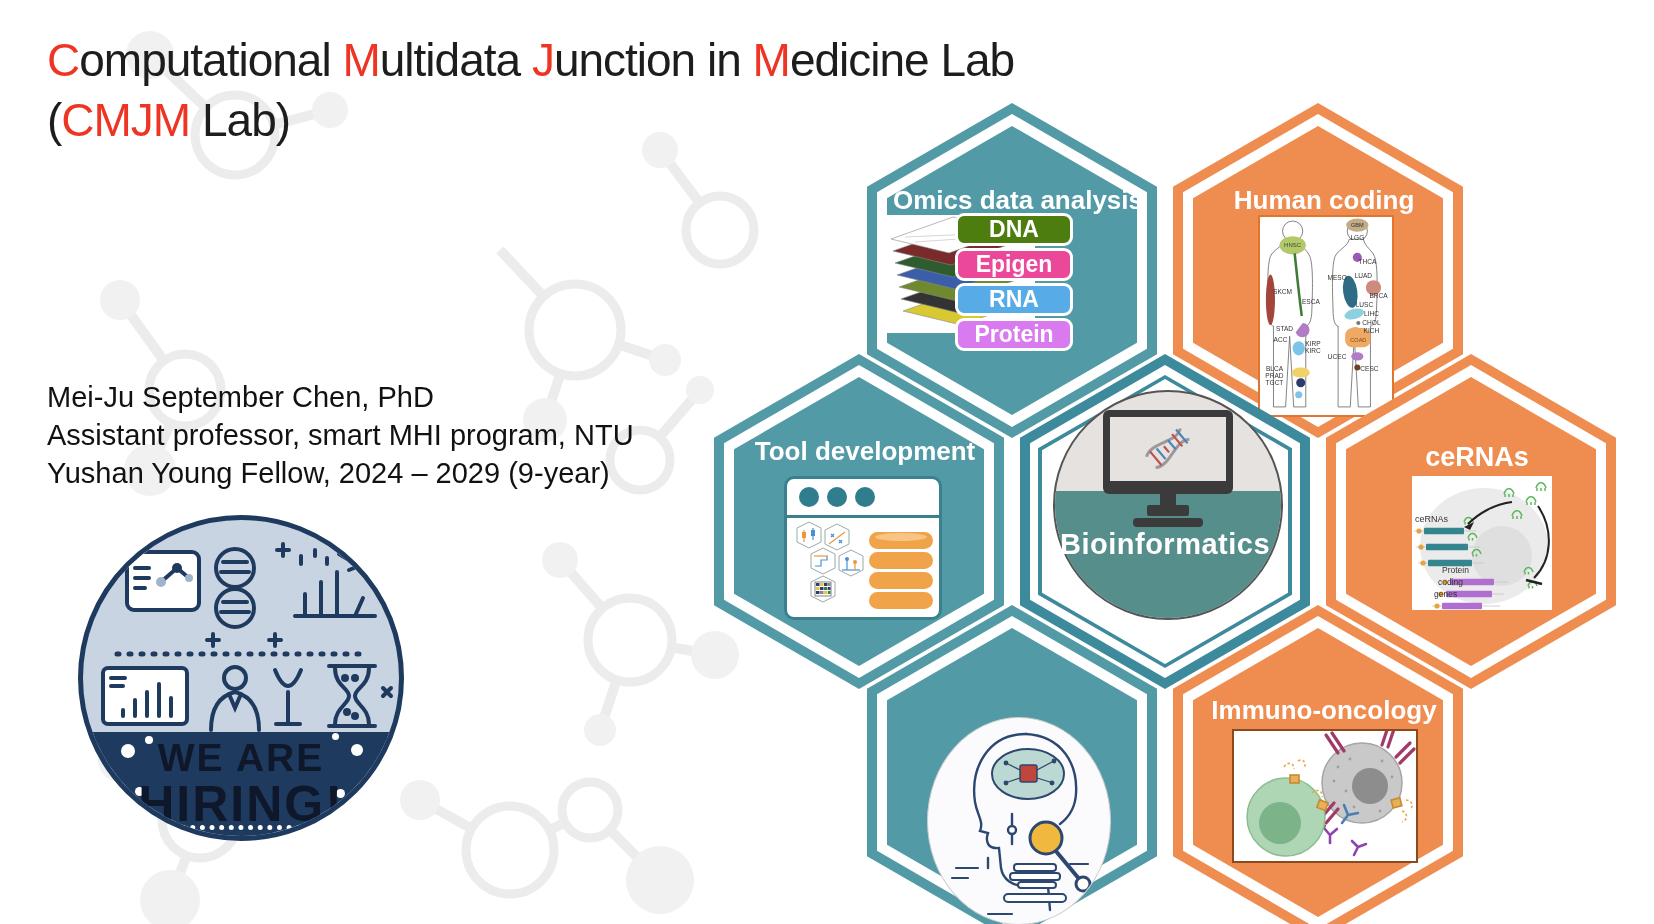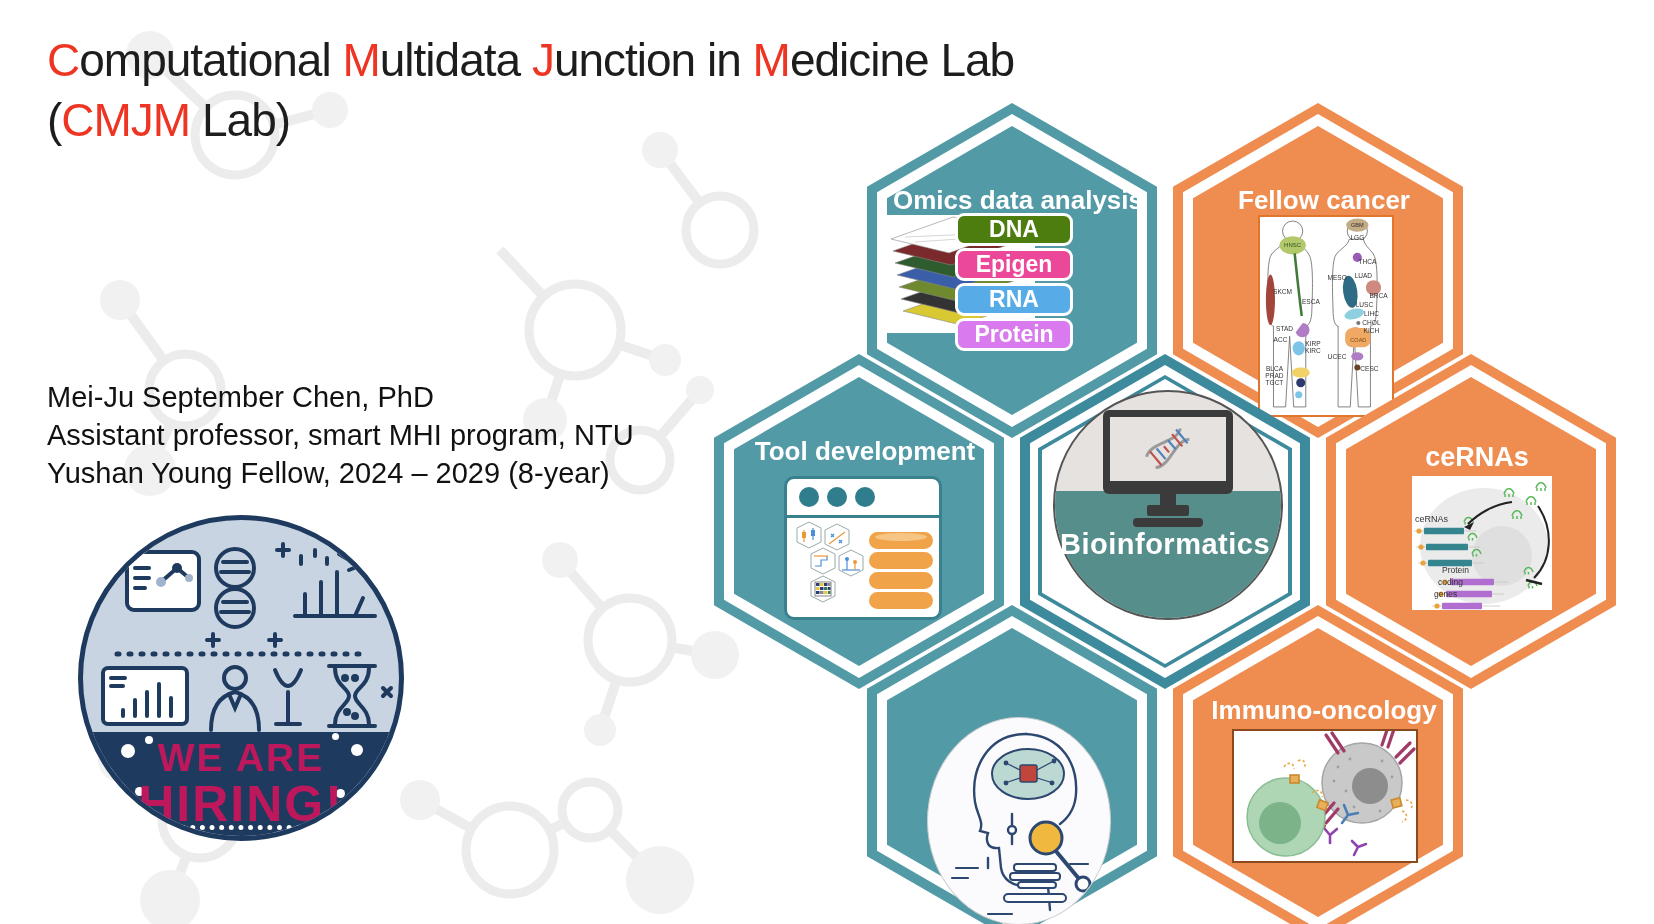--- a/index.html
+++ b/index.html
@@ -9,21 +9,21 @@
   
   .slide-title{position:absolute;left:47px;top:30px;font-size:46px;line-height:60px;
                letter-spacing:-1px;color:#1d1d1d;z-index:3;white-space:nowrap}
   .rd{color:#ee3524}
   
   .author{position:absolute;left:47px;top:378px;font-size:29px;line-height:38px;color:#111;z-index:3}
   
   .badge{position:absolute;left:78px;top:515px;width:316px;height:316px;border-radius:50%;
          overflow:hidden;border:5px solid #1e3a5f;background:#c9d4e2;z-index:3}
   .badge-bottom{position:absolute;left:0;bottom:0;width:100%;height:33%;background:#1e3a5f}
-  .badge-text{position:absolute;left:0;right:0;bottom:8px;text-align:center;color:#be185d;
+  .badge-text{position:absolute;left:0;right:0;bottom:8px;text-align:center;color:#0f172a;
               font-weight:bold;z-index:4}
   .badge-text .l1{font-size:39px;letter-spacing:2px;line-height:44px}
   .badge-text .l2{font-size:50px;letter-spacing:2px;line-height:48px}
   .badge-dots{position:absolute;left:88px;bottom:6px;width:140px;border-bottom:5px dotted #fff}
   .bdot{position:absolute;border-radius:50%;background:#fff}
   
   .hex{position:absolute;width:290px;height:335px;z-index:2}
   .hl{position:absolute;clip-path:polygon(50% 0,100% 25%,100% 75%,50% 100%,0 75%,0 25%)}
   .outer{inset:0}
   .mid{inset:11px 10px;background:#fff}
@@ -120,21 +120,21 @@
 </svg>
 
 <div class="slide-title">
   <div><span class="rd">C</span><span>omputational </span><span class="rd">M</span><span>ultidata </span><span class="rd">J</span><span>unction in </span><span class="rd">M</span><span>edicine Lab</span></div>
   <div><span>(</span><span class="rd">CMJM</span><span> Lab)</span></div>
 </div>
 
 <div class="author">
   <div>Mei-Ju September Chen, PhD</div>
   <div>Assistant professor, smart MHI program, NTU</div>
-  <div>Yushan Young Fellow, 2024 – 2029 (8-year)</div>
+  <div>Yushan Young Fellow, 2024 – 2029 (9-year)</div>
 </div>
 
 <div class="badge">
   <svg width="316" height="215" viewBox="0 0 316 215">
     <g stroke="#1e3a5f" stroke-width="4" fill="none" stroke-linecap="round">
 
       <rect x="44" y="32" width="72" height="58" rx="7" fill="#fff"></rect>
       <line x1="52" y1="48" x2="66" y2="48"></line>
         <line x1="52" y1="58" x2="66" y2="58"></line>
         <line x1="52" y1="68" x2="62" y2="68"></line>
@@ -243,21 +243,21 @@
       <div class="pill" style="background:#d97bee"><span>Protein</span></div>
     </div>
   </div>
 </div>
 
 <div class="hex" style="left:1173px;top:103px">
   <div class="hl outer orange"></div>
   <div class="hl mid"></div>
   <div class="hl inner orange"></div>
   <div class="hx-content">
-    <div class="hx-title">Fellow cancer</div>
+    <div class="hx-title">Human coding</div>
     <div class="cancer-box">
       <svg width="132" height="198" viewBox="0 0 130 196">
 
         <g fill="#fff" stroke="#666" stroke-width="0.8">
           <circle cx="32" cy="14" r="10"></circle>
           <path d="M24 22 C22 30 13 32 10 39 C7 47 7 66 8 92 C8 102 10 108 13 108 L13 188 L25 188 L29 118 L33 188 L45 188 L45 108 C48 108 51 102 51 92 C52 66 52 47 49 39 C46 32 40 30 38 22 Z"></path>
 
           <circle cx="96" cy="14" r="10"></circle>
           <path d="M88 22 C86 30 77 32 74 39 C71 47 71 66 72 92 C72 102 74 108 77 108 L77 188 L89 188 L93 118 L97 188 L109 188 L109 108 C112 108 115 102 115 92 C116 66 116 47 113 39 C110 32 104 30 102 22 Z"></path>
         </g>

